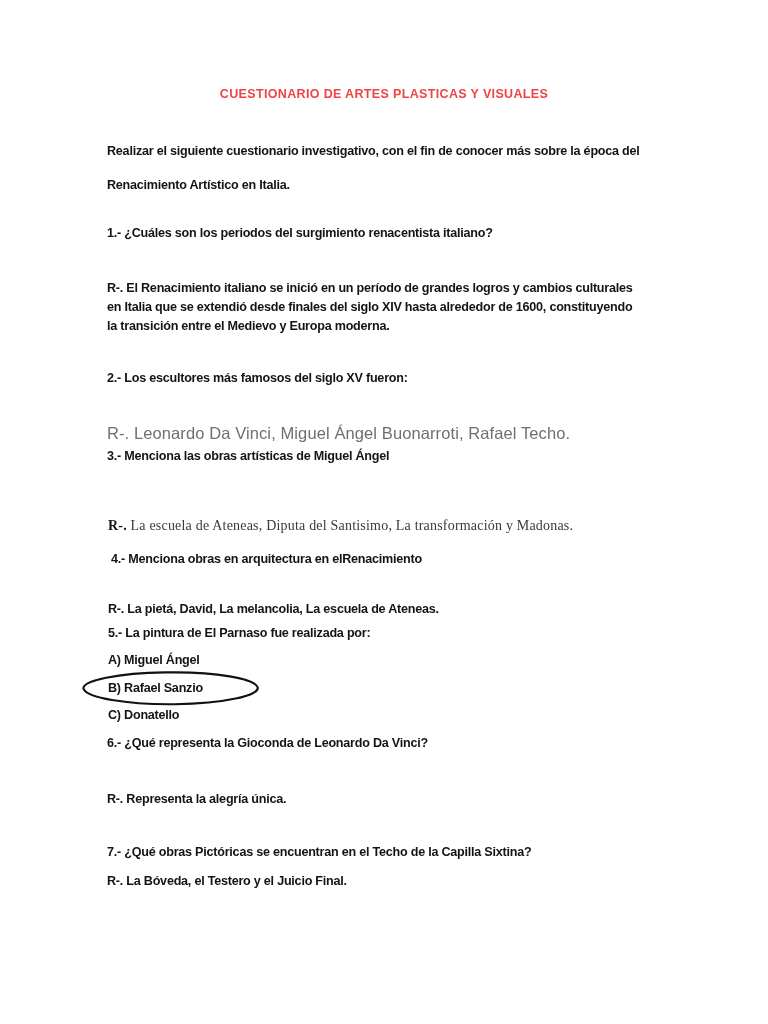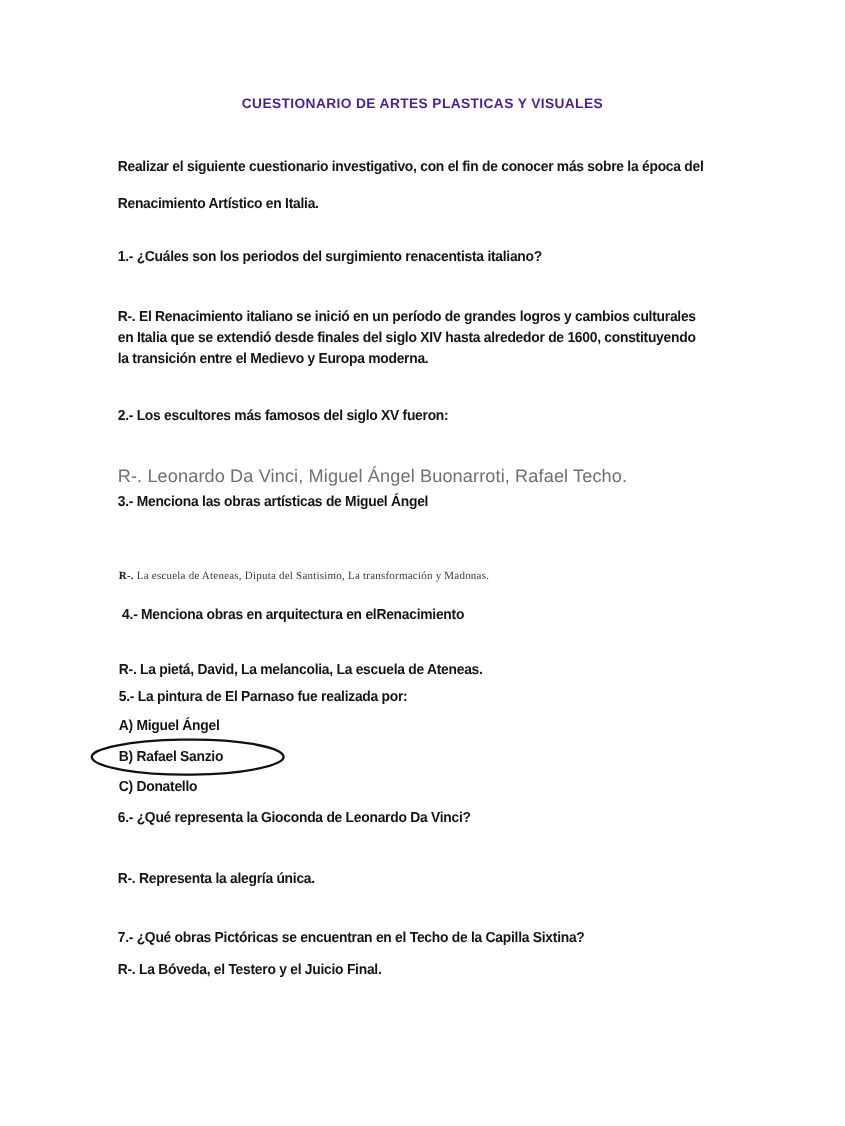--- a/index.html
+++ b/index.html
@@ -34,21 +34,21 @@
   
   .doc-title {
     left: 0;
     right: 0;
     text-align: center;
     top: 88px;
     font-family: "Liberation Sans", sans-serif;
     font-weight: 700;
     font-size: 12.5px;
     letter-spacing: 0.35px;
-    color: #4c1d95;
+    color: #ef4444;
     white-space: nowrap;
   }
 
   
   .body-b {
     font-family: "Liberation Sans", sans-serif;
     font-weight: 700;
     font-size: 13.2px;
     letter-spacing: -0.25px;
     color: #141414;
@@ -62,21 +62,21 @@
     font-weight: 400;
     font-size: 16.5px;
     letter-spacing: 0.1px;
     color: #6f6f6f;
   }
 
   
   .ans-serif {
     font-family: "Liberation Serif", serif;
     font-weight: 400;
-    font-size: 10px;
+    font-size: 14px;
     letter-spacing: 0.2px;
     color: #3a3a3a;
   }
   .ans-serif .lead {
     font-weight: 700;
     color: #151515;
   }
 
   
   .circle-annotation {

